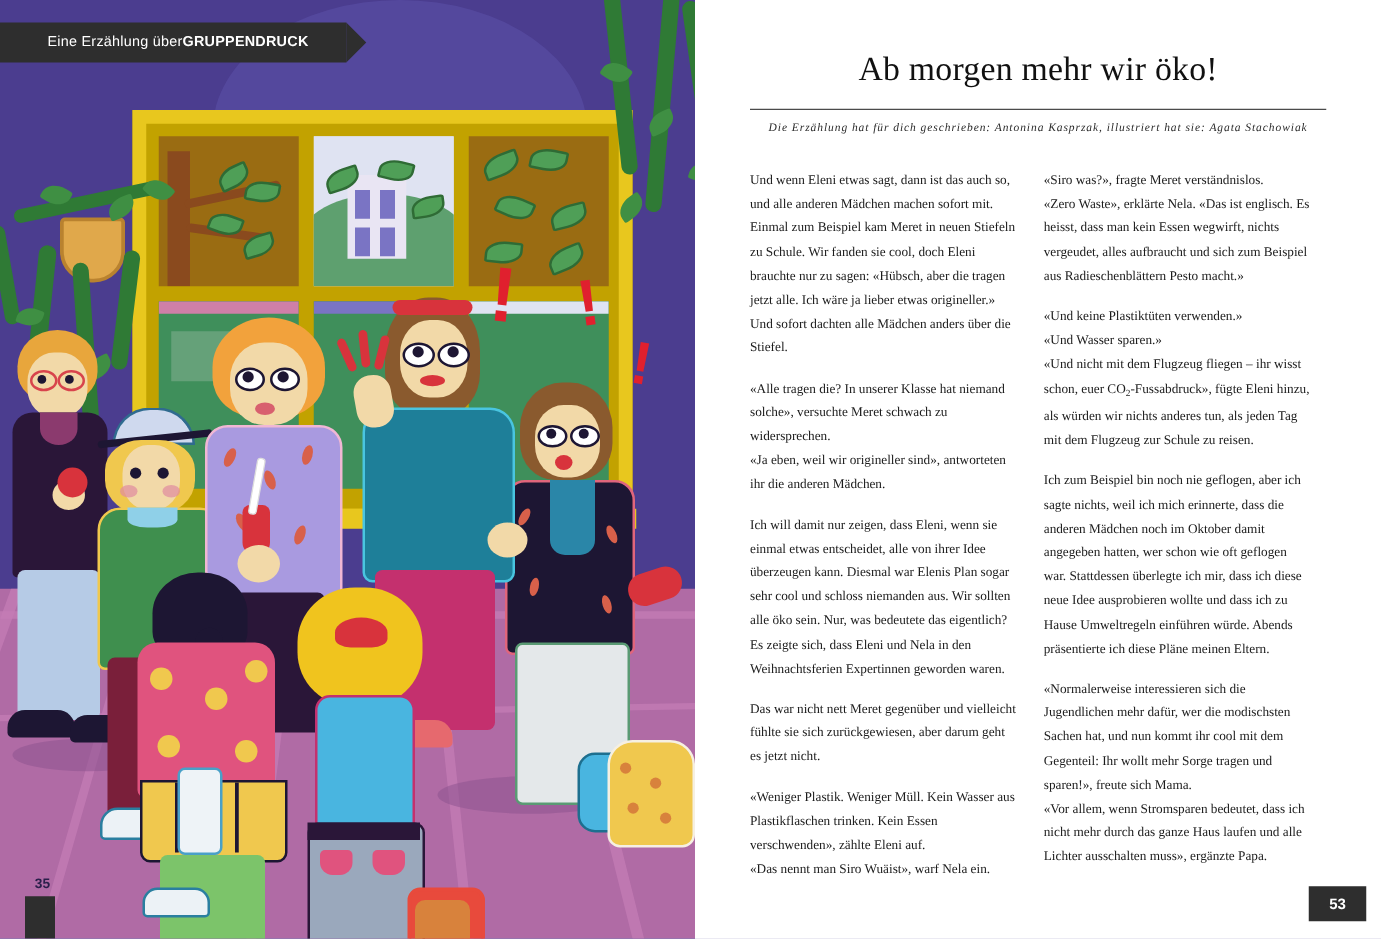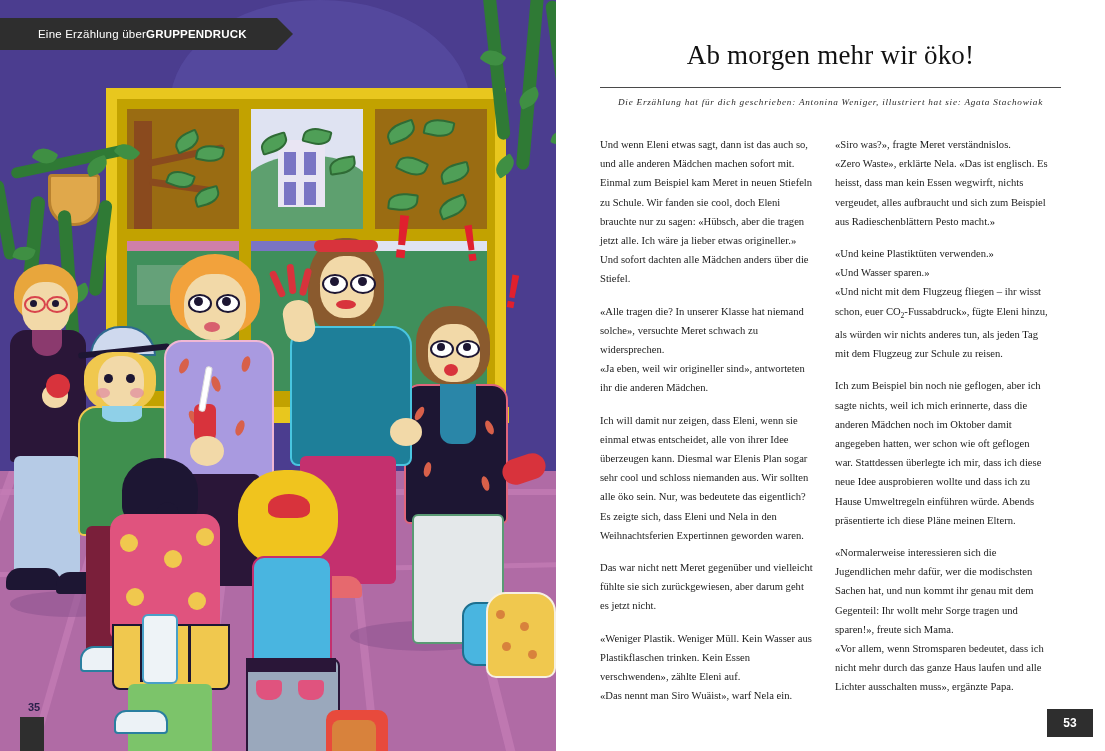--- a/index.html
+++ b/index.html
@@ -336,42 +336,42 @@
 
     <div class="pg-left">
       <span>35</span>
     </div>
   </div>
 
   <div class="right-page">
 
     <h1 class="headline">Ab morgen mehr wir öko!</h1>
     <div class="rule"></div>
-    <p class="byline">Die Erzählung hat für dich geschrieben: Antonina Weniger, illustriert hat sie: Agata Stachowiak</p>
+    <p class="byline">Die Erzählung hat für dich geschrieben: Antonina Kasprzak, illustriert hat sie: Agata Stachowiak</p>
 
     <div class="cols">
 
       <div class="col">
         <p>Und wenn Eleni etwas sagt, dann ist das auch so, und alle anderen Mädchen machen sofort mit. Einmal zum Beispiel kam Meret in neuen Stiefeln zu Schule. Wir fanden sie cool, doch Eleni brauchte nur zu sagen: «Hübsch, aber die tragen jetzt alle. Ich wäre ja lieber etwas origineller.» Und sofort dachten alle Mädchen anders über die Stiefel.</p>
         <p class="tight">«Alle tragen die? In unserer Klasse hat niemand solche», versuchte Meret schwach zu widersprechen.</p>
         <p>«Ja eben, weil wir origineller sind», antworteten ihr die anderen Mädchen.</p>
         <p>Ich will damit nur zeigen, dass Eleni, wenn sie einmal etwas entscheidet, alle von ihrer Idee überzeugen kann. Diesmal war Elenis Plan sogar sehr cool und schloss niemanden aus. Wir sollten alle öko sein. Nur, was bedeutete das eigentlich? Es zeigte sich, dass Eleni und Nela in den Weihnachtsferien Expertinnen geworden waren.</p>
         <p>Das war nicht nett Meret gegenüber und vielleicht fühlte sie sich zurückgewiesen, aber darum geht es jetzt nicht.</p>
         <p class="tight">«Weniger Plastik. Weniger Müll. Kein Wasser aus Plastikflaschen trinken. Kein Essen verschwenden», zählte Eleni auf.</p>
         <p>«Das nennt man Siro Wuäist», warf Nela ein.</p>
       </div>
 
       <div class="col">
         <p class="tight">«Siro was?», fragte Meret verständnislos.</p>
         <p>«Zero Waste», erklärte Nela. «Das ist englisch. Es heisst, dass man kein Essen wegwirft, nichts vergeudet, alles aufbraucht und sich zum Beispiel aus Radieschenblättern Pesto macht.»</p>
         <p class="tight">«Und keine Plastiktüten verwenden.»</p>
         <p class="tight">«Und Wasser sparen.»</p>
         <p><span>«Und nicht mit dem Flugzeug fliegen – ihr wisst schon, euer CO</span><sub>2</sub><span>-Fussabdruck», fügte Eleni hinzu, als würden wir nichts anderes tun, als jeden Tag mit dem Flugzeug zur Schule zu reisen.</span></p>
         <p>Ich zum Beispiel bin noch nie geflogen, aber ich sagte nichts, weil ich mich erinnerte, dass die anderen Mädchen noch im Oktober damit angegeben hatten, wer schon wie oft geflogen war. Stattdessen überlegte ich mir, dass ich diese neue Idee ausprobieren wollte und dass ich zu Hause Umweltregeln einführen würde. Abends präsentierte ich diese Pläne meinen Eltern.</p>
-        <p class="tight">«Normalerweise interessieren sich die Jugendlichen mehr dafür, wer die modischsten Sachen hat, und nun kommt ihr genau mit dem Gegenteil: Ihr wollt mehr Sorge tragen und sparen!», freute sich Mama.</p>
+        <p class="tight">«Normalerweise interessieren sich die Jugendlichen mehr dafür, wer die modischsten Sachen hat, und nun kommt ihr cool mit dem Gegenteil: Ihr wollt mehr Sorge tragen und sparen!», freute sich Mama.</p>
         <p class="tight">«Vor allem, wenn Stromsparen bedeutet, dass ich nicht mehr durch das ganze Haus laufen und alle Lichter ausschalten muss», ergänzte Papa.</p>
       </div>
 
     </div>
 
     <div class="pg-right">53</div>
   </div>
 
 </div>
 

